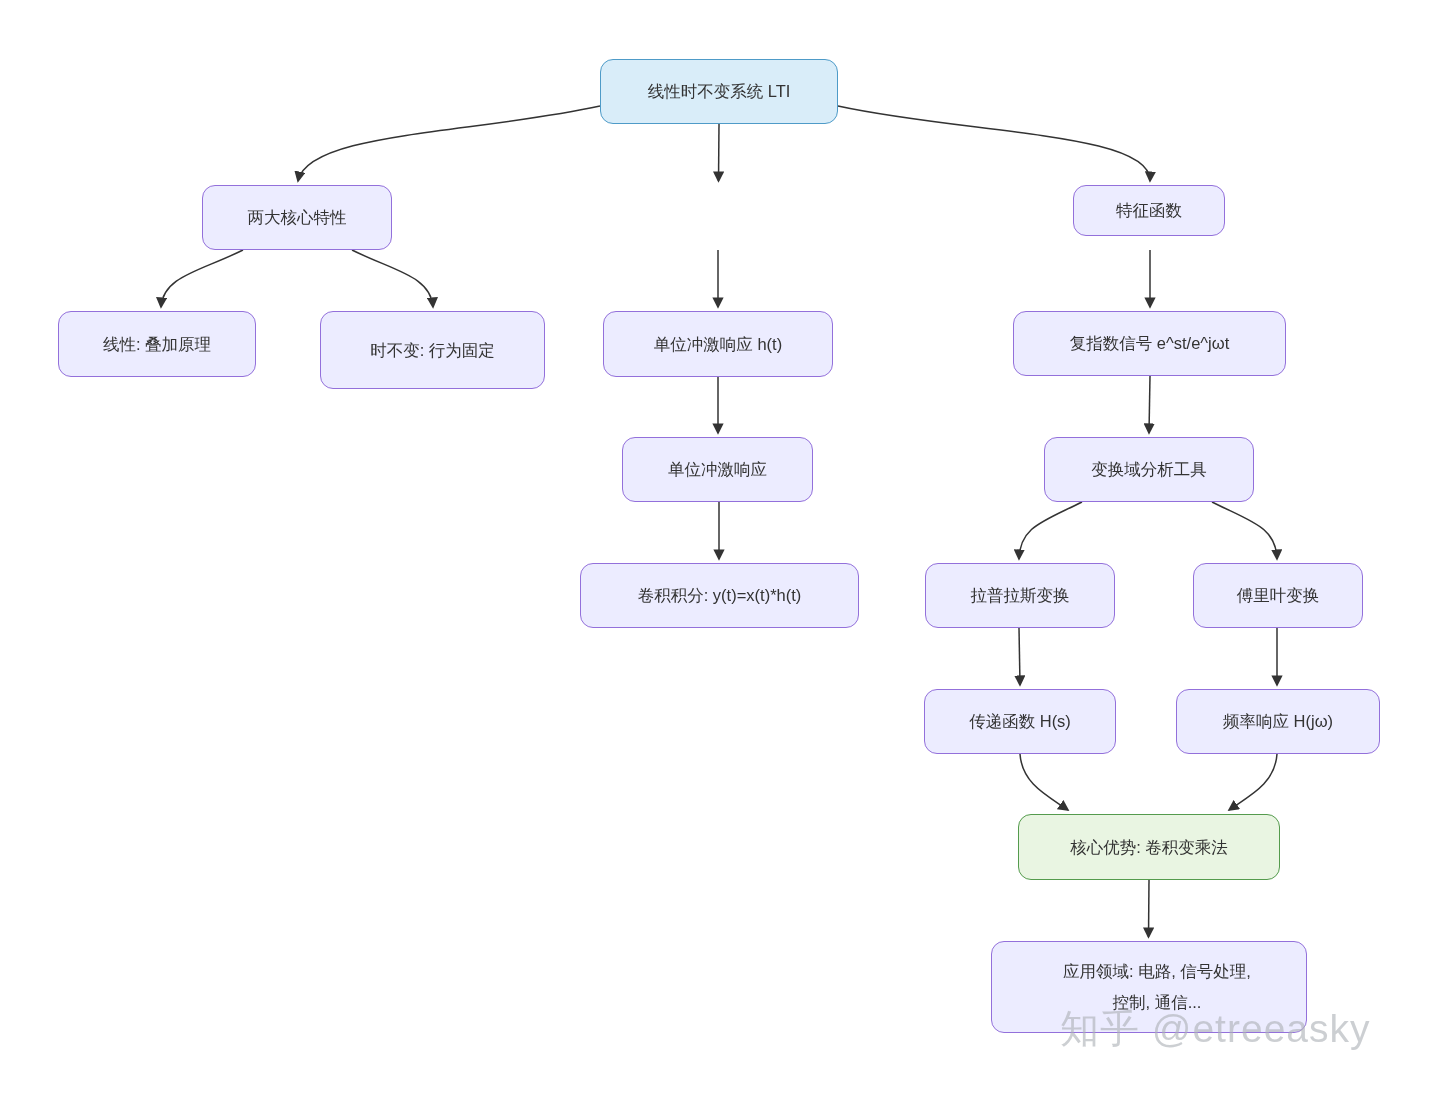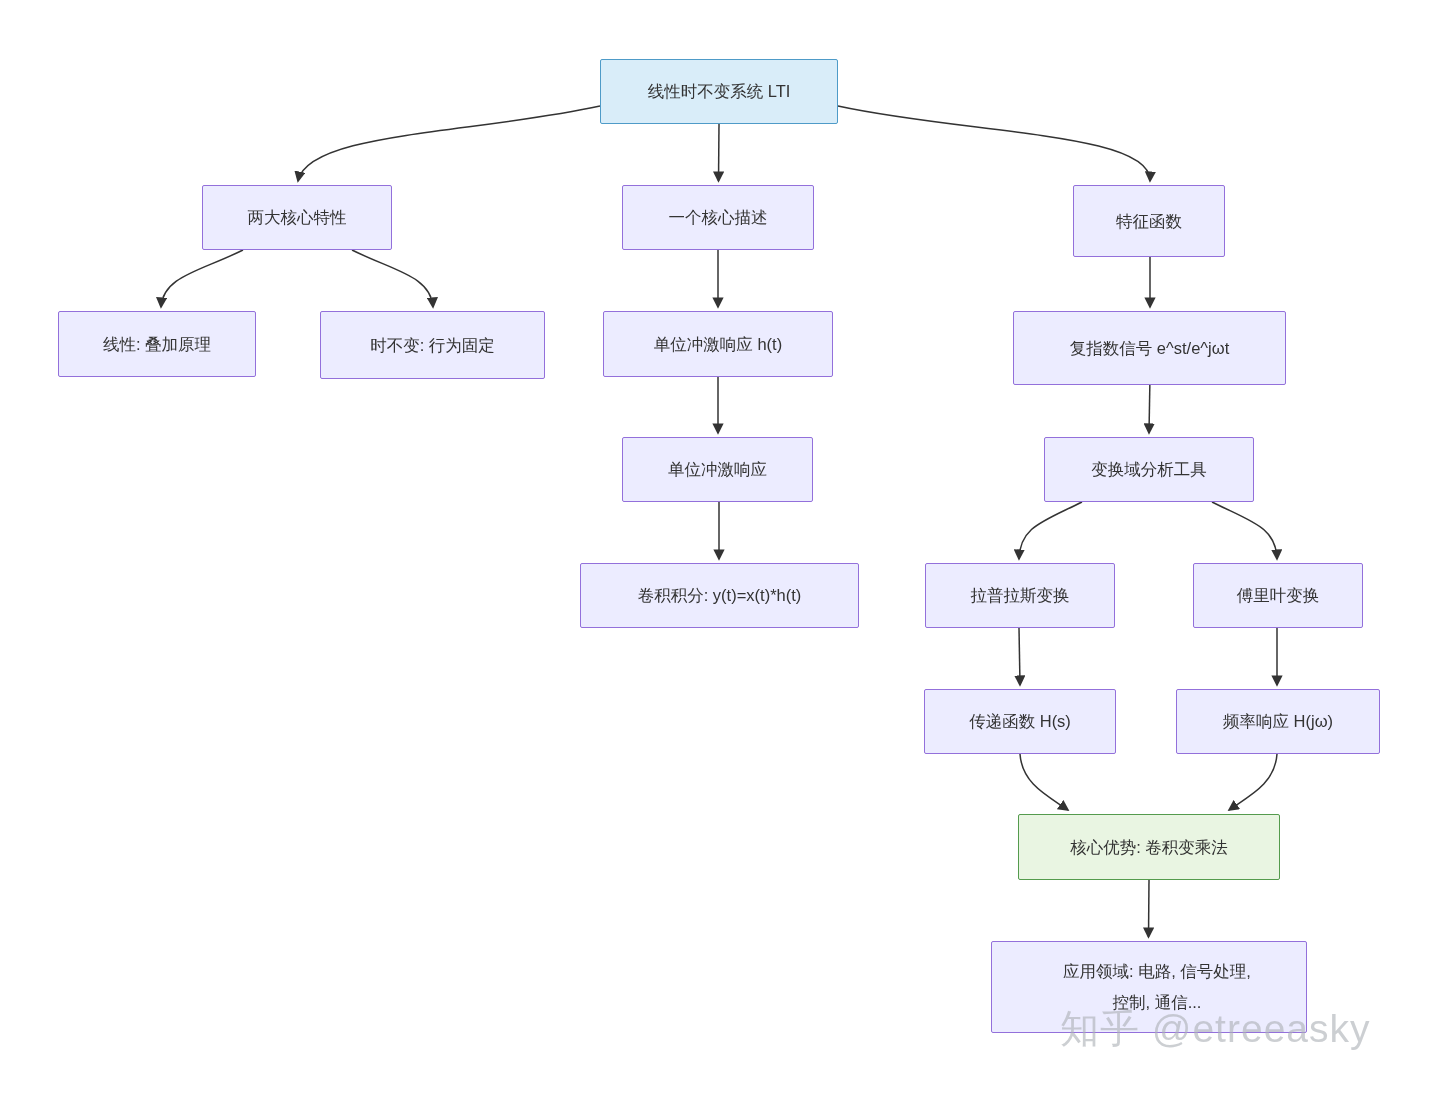--- a/index.html
+++ b/index.html
@@ -30,45 +30,45 @@
     stroke-width: 1.5;
   }
   .node {
     position: absolute;
     display: flex;
     flex-direction: column;
     align-items: center;
     justify-content: center;
     background: #ECECFF;
     border: 1px solid #9370DB;
-    border-radius: 2px;
+    border-radius: 13px;
     color: #333333;
     font-size: 16.5px;
     text-align: center;
     line-height: 1.75;
     box-sizing: border-box;
     z-index: 2;
   }
   .node--blue {
     background: #d9edf9;
     border-color: #4e9bc8;
   }
   .node--green {
     background: #e9f5e2;
     border-color: #549b4d;
   }
   
   .n0  { left: 600px;  top: 59px;  width: 238px; height: 65px; }
   .n1  { left: 202px;  top: 185px; width: 190px; height: 65px; }
   .n2  { left: 622px;  top: 185px; width: 192px; height: 65px; }
-  .n3  { left: 1073px; top: 185px; width: 152px; height: 72px; }
+  .n3  { left: 1073px; top: 185px; width: 152px; height: 51px; }
   .n4  { left: 58px;   top: 311px; width: 198px; height: 66px; }
-  .n5  { left: 320px;  top: 311px; width: 225px; height: 68px; align-items: center; }
+  .n5  { left: 320px;  top: 311px; width: 225px; height: 78px; align-items: center; }
   .n6  { left: 603px;  top: 311px; width: 230px; height: 66px; text-align: right; }
-  .n7  { left: 1013px; top: 311px; width: 273px; height: 74px; }
+  .n7  { left: 1013px; top: 311px; width: 273px; height: 65px; }
   .n8  { left: 622px;  top: 437px; width: 191px; height: 65px; }
   .n9  { left: 1044px; top: 437px; width: 210px; height: 65px; }
   .n10 { left: 580px;  top: 563px; width: 279px; height: 65px; }
   .n11 { left: 925px;  top: 563px; width: 190px; height: 65px; }
   .n12 { left: 1193px; top: 563px; width: 170px; height: 65px; }
   .n13 { left: 924px;  top: 689px; width: 192px; height: 65px; }
   .n14 { left: 1176px; top: 689px; width: 204px; height: 65px; }
   .n15 { left: 1018px; top: 814px; width: 262px; height: 66px; }
   .n16 { left: 991px;  top: 941px; width: 316px; height: 92px; line-height: 1.85; padding-left: 16px; }
   .watermark {
@@ -112,23 +112,20 @@
     <path class="edge" d="M 1277 754 C 1275 784, 1249 796, 1229 810" marker-end="url(#arrow)"></path>
     <path class="edge" d="M 1149 880 L 1148.5 937" marker-end="url(#arrow)"></path>
   </svg>
 
   <div class="node node--blue n0">
     <span>线性时不变系统 LTI</span>
   </div>
   <div class="node n1">
     <span>两大核心特性</span>
   </div>
-  <div class="node n2">
-    <span>一个核心描述</span>
-  </div>
   <div class="node n3">
     <span>特征函数</span>
   </div>
   <div class="node n4">
     <span>线性: 叠加原理</span>
   </div>
   <div class="node n5">
     <span>时不变: 行为固定</span>
   </div>
   <div class="node n6">

